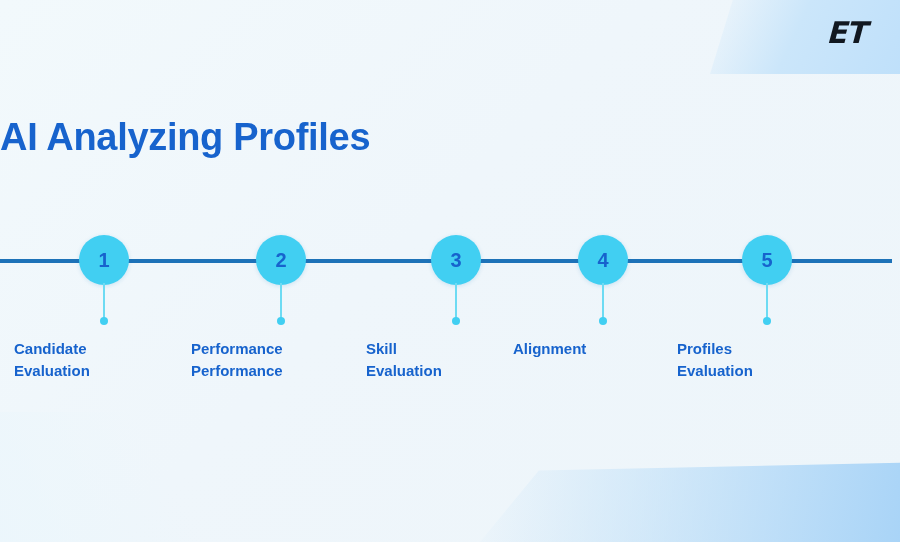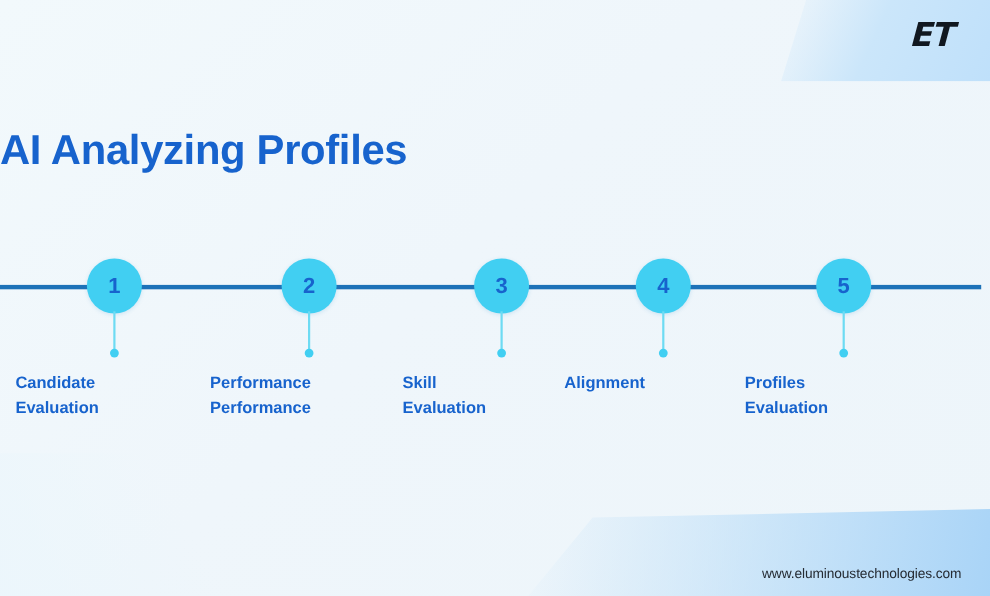--- a/index.html
+++ b/index.html
@@ -221,15 +221,14 @@
       <div class="stem"></div>
       <div class="stem-dot"></div>
       <div class="node-label">
         <span>Profiles</span>
         <span class="l2">Evaluation</span>
       </div>
     </div>
 
   </div>
 
-  <div class="footer-url">www.eluminoustechnologies.com</div>
 
 </div>
 
 </body></html>

